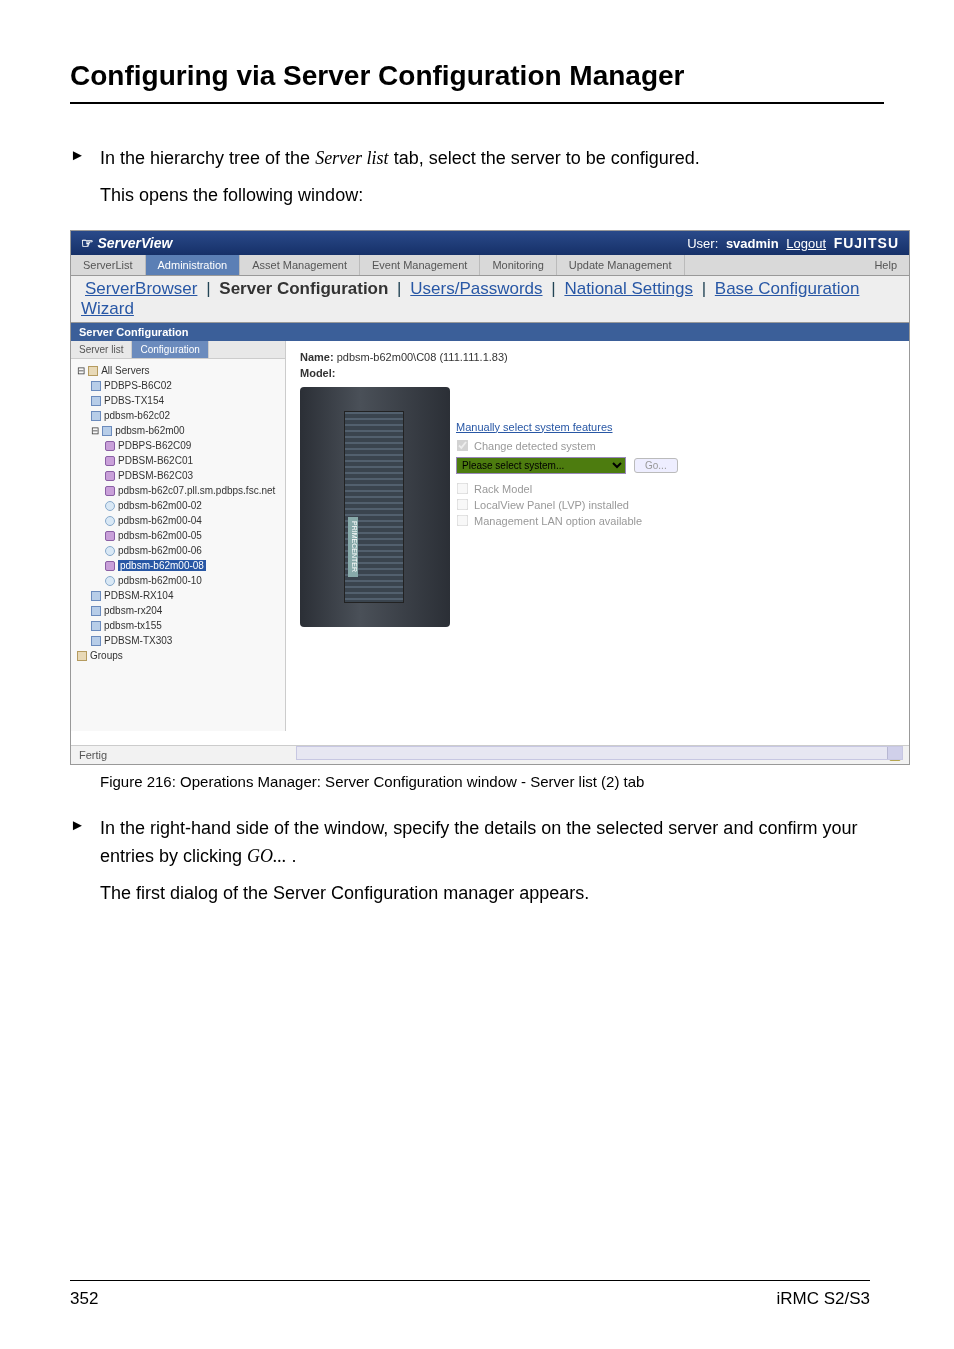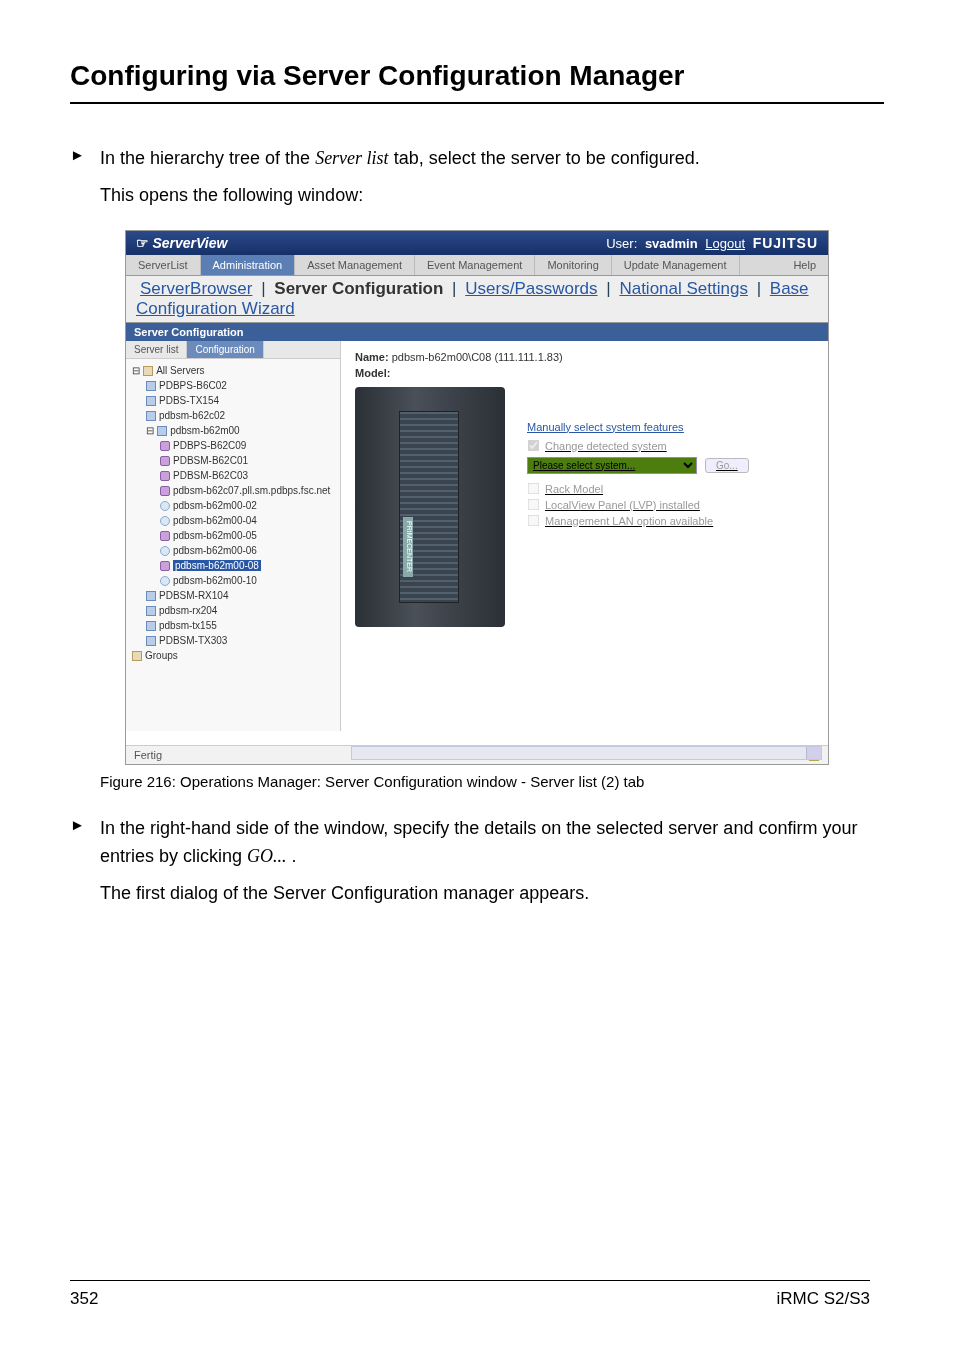--- a/index.html
+++ b/index.html
@@ -19,21 +19,21 @@
     border-bottom: 2px solid #000;
     margin-bottom: 40px;
   }
   .bullet-row { display: flex; margin-bottom: 4px; }
   .bullet-mark { width: 30px; flex: 0 0 30px; font-size: 15px; padding-top: 2px; }
   .bullet-text { font-size: 18px; line-height: 1.6; }
   .bullet-text .italic { font-style: italic; font-family: Georgia, serif; }
   .bullet-sub { margin-left: 30px; font-size: 18px; line-height: 1.6; margin-top: 8px; margin-bottom: 20px; }
 
   
-  .shot-wrap { border: 1px solid #999; margin: 12px auto 8px auto; width: 704px; font-size: 11px; position: relative; background:#fff;}
+  .shot-wrap { border: 1px solid #999; margin: 12px auto 8px auto; width: 840px; font-size: 11px; position: relative; background:#fff;}
   .sv-titlebar {
     background: linear-gradient(#2a4a8a, #163068);
     color: #fff;
     padding: 4px 10px;
     display: flex;
     align-items: center;
     justify-content: space-between;
     font-size: 13px;
   }
   .sv-titlebar .left { font-style: italic; font-weight: bold; font-size: 14px; }
@@ -105,21 +105,21 @@
   .sel { background:#2857a5; color:#fff; padding:0 2px;}
 
   .sv-main {
     flex: 1;
     padding: 10px 14px 6px 14px;
     position: relative;
     min-height: 390px;
   }
   .sv-main-top { font-size: 11px; color:#333; margin-bottom: 4px;}
   .sv-main-top .lab { font-weight: bold; }
-  .main-row { display:flex; gap:22px; margin-top:8px;text-decoration:underline; }
+  .main-row { display:flex; gap:6px; margin-top:8px; }
   .tower {
     width: 150px; height: 240px;
     background: linear-gradient(90deg,#2b2f36,#4a5058 40%,#2b2f36);
     border-radius: 4px;
     position: relative;
     flex: 0 0 150px;
   }
   .tower::before {
     content:""; position:absolute; left:44px; top:24px; width:58px; height:190px;
     background: repeating-linear-gradient(#52606e 0 2px, #3a444e 2px 6px);

